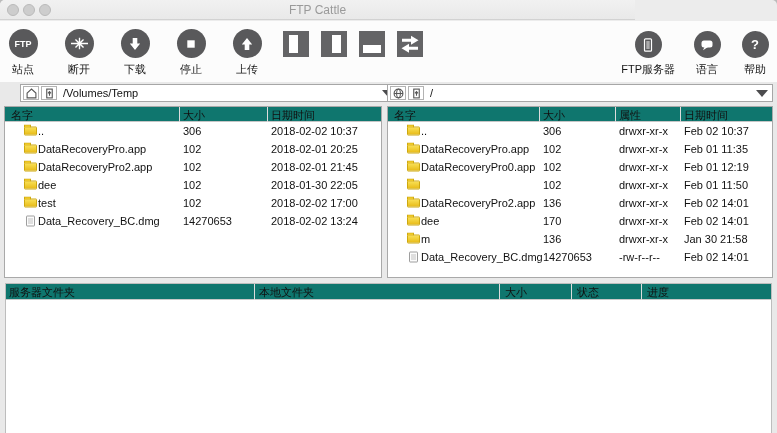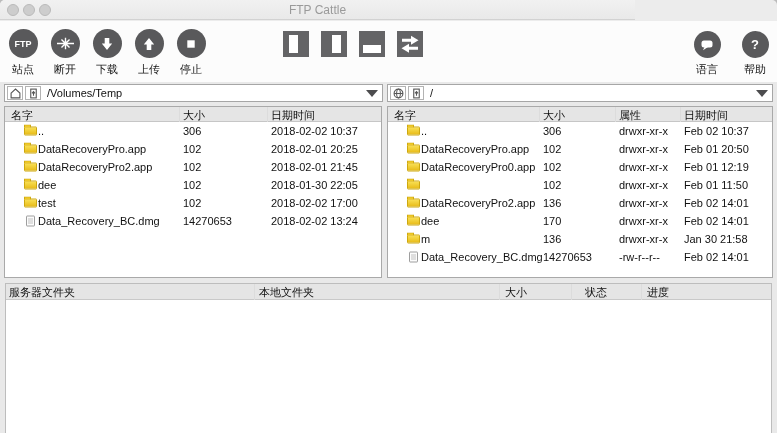--- a/index.html
+++ b/index.html
@@ -14,54 +14,54 @@
     background:linear-gradient(#f1f1f1,#e9e9e9); border-bottom:1px solid #d2d2d2;
   }
   .tl{ position:absolute; top:4px; width:12px; height:12px; border-radius:50%;
        background:#cdcdcd; border:1px solid #b9b9b9; }
   .tl.c1{ left:7px; } .tl.c2{ left:23px; } .tl.c3{ left:39px; }
   .win-title{ position:absolute; left:0; right:0; top:3px; text-align:center;
        font-size:12px; color:#9a9a9a; }
   
   .toolbar{ position:absolute; left:0; top:21px; width:777px; height:61px; background:#fcfcfc; }
   .tb-group{ position:absolute; display:flex; }
-  .tb-left{ left:7px; top:8px; gap:10px; }
+  .tb-left{ left:7px; top:8px; gap:24px; }
   .tb-right{ right:6px; top:10px; gap:16px; }
   .tb-btn{ display:flex; flex-direction:column; align-items:center; min-width:32px; cursor:default; }
   .circle{ width:29px; height:29px; border-radius:50%; background:#59595b;
            display:flex; align-items:center; justify-content:center; }
   .circle-sm{ width:27px; height:27px; }
   .tb-label{ font-size:11px; color:#161616; margin-top:4px; white-space:nowrap; }
   .ftp-text{ color:#fff; font-size:9px; font-weight:bold; letter-spacing:0; }
   .q-text{ color:#fff; font-size:13px; font-weight:bold; }
   
   .tb-views{ left:283px; top:10px; gap:12px; }
   .view-btn{ position:relative; width:26px; height:26px; background:#646466; }
   .view-btn .wbar{ position:absolute; background:#fff; }
   .v1 .wbar{ left:6px; top:4px; width:9px; height:18px; }
   .v2 .wbar{ left:11px; top:4px; width:9px; height:18px; }
   .v3 .wbar{ left:4px; top:14px; width:18px; height:8px; }
   
   .content{ position:absolute; left:0; top:82px; width:777px; height:351px; background:#e9e9e9; }
   
   .pathbar{ position:absolute; top:2px; height:18px; background:#fff; border:1px solid #a6a6a6;
             display:flex; align-items:center; padding-left:2px; }
-  .pathbar.local{ left:4px;  width:379px; }
+  .pathbar.local{ left:20px;  width:379px; }
   .pathbar.remote{ left:387px; width:386px; }
   .pb-btn{ width:16px; height:14px; border:1px solid #b3b3b3; background:#fff; margin-right:2px;
            display:flex; align-items:center; justify-content:center; }
   .pb-path{ font-size:11px; color:#111; margin-left:4px; white-space:nowrap; }
   .pb-drop{ position:absolute; right:4px; top:5px; width:0; height:0;
             border-left:6px solid transparent; border-right:6px solid transparent;
             border-top:7px solid #4c4c4e; }
   
   .pane{ position:absolute; top:24px; height:172px; background:#fff; border:1px solid #a9a9a9; overflow:hidden; }
   .pane.local{ left:4px;  width:378px; }
   .pane.remote{ left:387px; width:386px; }
-  .list-header{ position:relative; height:15px; border-bottom:1px solid #c6c6c6; background:#e5e5e5; }
+  .list-header{ position:relative; height:15px; border-bottom:1px solid #c6c6c6; background:#0f766e; }
   .hcell{ position:absolute; top:1px; font-size:11px; color:#111; white-space:nowrap; }
   .vsep{ position:absolute; top:0; width:1px; height:15px; background:#dcdcdc; }
   .row{ position:relative; height:18px; }
   .cell{ position:absolute; top:50%; transform:translateY(-50%); font-size:11px; color:#111; white-space:nowrap; }
   
   .pane.local .h-name{ left:6px; }  .pane.local .h-size{ left:178px; } .pane.local .h-date{ left:266px; }
   .pane.local .s1{ left:174px; }    .pane.local .s2{ left:262px; }
   .pane.local .c-name{ left:33px; } .pane.local .c-size{ left:178px; } .pane.local .c-date{ left:266px; }
   
   .pane.remote .h-name{ left:6px; } .pane.remote .h-size{ left:155px; } .pane.remote .h-attr{ left:231px; } .pane.remote .h-date{ left:296px; }
@@ -75,21 +75,21 @@
     background:#eec829; border:1px solid #cda80f; border-bottom:none; border-radius:1px 1px 0 0; }
   .icon-file{ position:absolute; left:21px; top:50%; transform:translateY(-50%);
     width:9px; height:11px; background:#fcfcfc; border:1px solid #9e9e9e; border-radius:1px; }
   .icon-file::before{ content:''; position:absolute; left:1px; top:2px; width:5px; height:1px;
     background:#c0c0c0; box-shadow:0 2px 0 #c0c0c0, 0 4px 0 #c0c0c0; }
   
   .queue{ position:absolute; left:5px; top:201px; width:767px; height:150px;
           background:#fff; border:1px solid #bdbdbd; border-bottom:none; }
   .queue .list-header{ height:16px; border-bottom:1px solid #c9c9c9; }
   .queue .h-local{ left:3px; } .queue .h-server{ left:253px; } .queue .h-size{ left:499px; }
-  .queue .h-status{ left:571px;margin-left:8px; } .queue .h-progress{ left:641px; }
+  .queue .h-status{ left:571px; } .queue .h-progress{ left:641px; }
   .queue .vsep{ height:16px; }
   .queue .qs1{ left:248px; } .queue .qs2{ left:493px; } .queue .qs3{ left:565px; } .queue .qs4{ left:635px; }
 </style>
 </head>
 <body>
 
 <div class="window">
 
   <div class="titlebar">
     <div class="tl c1"></div>
@@ -123,32 +123,32 @@
         <div class="circle">
           <svg width="16" height="16" viewBox="0 0 16 16">
             <path d="M8 14 L2.8 7.6 H5.7 V2 H10.3 V7.6 H13.2 Z" fill="#fff"></path>
           </svg>
         </div>
         <span class="tb-label">下载</span>
       </div>
       <div class="tb-btn">
         <div class="circle">
           <svg width="16" height="16" viewBox="0 0 16 16">
-            <path d="M8 2 L13.2 8.4 H10.3 V14 H5.7 V8.4 H2.8 Z" fill="#fff"></path>
-          </svg>
-        </div>
-        <span class="tb-label">上传</span>
-      </div>
-      <div class="tb-btn">
-        <div class="circle">
-          <svg width="16" height="16" viewBox="0 0 16 16">
               <rect x="4.3" y="4.3" width="7.4" height="7.4" fill="#fff"></rect>
             </svg>
         </div>
         <span class="tb-label">停止</span>
+      </div>
+      <div class="tb-btn">
+        <div class="circle">
+          <svg width="16" height="16" viewBox="0 0 16 16">
+            <path d="M8 2 L13.2 8.4 H10.3 V14 H5.7 V8.4 H2.8 Z" fill="#fff"></path>
+          </svg>
+        </div>
+        <span class="tb-label">上传</span>
       </div>
     </div>
 
     <div class="tb-group tb-views">
       <div class="view-btn v1">
         <div class="wbar"></div>
       </div>
       <div class="view-btn v2">
         <div class="wbar"></div>
       </div>
@@ -157,20 +157,32 @@
       </div>
       <div class="view-btn v4">
         <svg width="26" height="26" viewBox="0 0 26 26">
           <path d="M5 7.8 h9 v-3 l7.5 4.5 -7.5 4.5 v-3 h-9 Z" fill="#fff"></path>
           <path d="M21 18.2 h-9 v-3 l-7.5 4.5 7.5 4.5 v-3 h9 Z" fill="#fff" transform="translate(0,-2.5)"></path>
         </svg>
       </div>
     </div>
 
     <div class="tb-group tb-right">
+      <div class="tb-btn">
+        <div class="circle circle-sm">
+          <svg width="16" height="16" viewBox="0 0 16 16">
+            <rect x="4.5" y="1.8" width="7" height="12.4" rx="1" fill="none" stroke="#fff" stroke-width="1.2"></rect>
+            <line x1="6.3" y1="5" x2="9.7" y2="5" stroke="#fff" stroke-width="1"></line>
+            <line x1="6.3" y1="7" x2="9.7" y2="7" stroke="#fff" stroke-width="1"></line>
+            <line x1="6.3" y1="9" x2="9.7" y2="9" stroke="#fff" stroke-width="1"></line>
+            <line x1="6.3" y1="11" x2="9.7" y2="11" stroke="#fff" stroke-width="1"></line>
+          </svg>
+        </div>
+        <span class="tb-label">FTP服务器</span>
+      </div>
       <div class="tb-btn">
         <div class="circle circle-sm">
           <svg width="16" height="16" viewBox="0 0 16 16">
             <rect x="2.5" y="3.5" width="11" height="7" rx="2.5" fill="#fff"></rect>
             <path d="M5.5 10 L4 13.2 L9 10 Z" fill="#fff"></path>
           </svg>
         </div>
         <span class="tb-label">语言</span>
       </div>
       <div class="tb-btn">
@@ -288,21 +300,21 @@
     <span class="cell c-size">306</span>
     <span class="cell c-attr">drwxr-xr-x</span>
     <span class="cell c-date">Feb 02 10:37</span>
   </div>
 
   <div class="row">
     <span class="icon-folder"></span>
     <span class="cell c-name">DataRecoveryPro.app</span>
     <span class="cell c-size">102</span>
     <span class="cell c-attr">drwxr-xr-x</span>
-    <span class="cell c-date">Feb 01 20:50</span>
+    <span class="cell c-date">Feb 01 11:35</span>
   </div>
 
   <div class="row">
     <span class="icon-folder"></span>
     <span class="cell c-name">DataRecoveryPro0.app</span>
     <span class="cell c-size">102</span>
     <span class="cell c-attr">drwxr-xr-x</span>
     <span class="cell c-date">Feb 01 12:19</span>
   </div>
 

